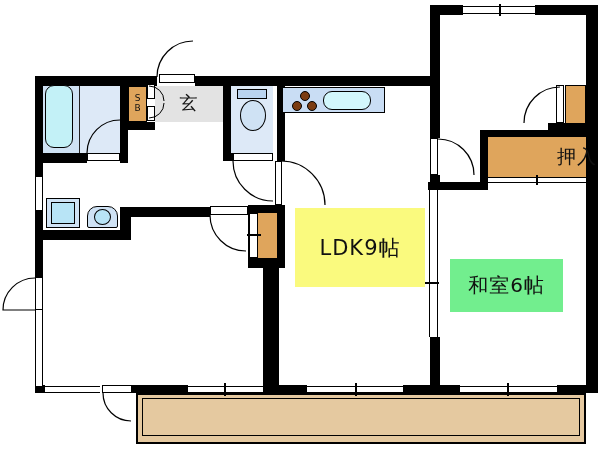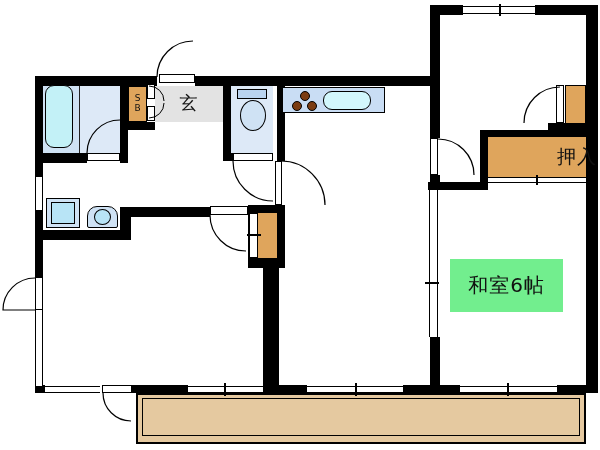--- a/index.html
+++ b/index.html
@@ -48,20 +48,21 @@
   <div class="fixture" style="left: 292px; top: 101px; width: 10px; height: 10px; border: 1px solid rgb(0, 0, 0); border-radius: 50%; z-index: 4; background-color: rgb(123, 60, 18);"></div>
   <div class="fixture" style="left: 307px; top: 101px; width: 10px; height: 10px; border: 1px solid rgb(0, 0, 0); border-radius: 50%; z-index: 4; background-color: rgb(123, 60, 18);"></div>
   <div class="fixture" style="left: 323px; top: 91px; width: 48px; height: 19px; border: 1px solid rgb(0, 0, 0); border-radius: 9px; z-index: 4; background-color: rgb(210, 247, 252);"></div>
   <div class="fixture" style="left: 46px; top: 198px; width: 34px; height: 30px; border: 1px solid rgb(0, 0, 0); background-color: rgb(207, 226, 244);"></div>
   <div class="fixture" style="left: 51px; top: 202px; width: 24px; height: 22px; border: 1px solid rgb(0, 0, 0); background-color: rgb(184, 228, 246);"></div>
   <div class="fixture" style="left: 87px; top: 206px; width: 31px; height: 22px; border: 1px solid rgb(0, 0, 0); border-radius: 10px 10px 2px 2px; background-color: rgb(207, 226, 244);"></div>
   <div class="fixture" style="left: 94px; top: 209px; width: 17px; height: 16px; border: 1px solid rgb(0, 0, 0); border-radius: 50%; background-color: rgb(184, 228, 246);"></div>
 
   <div class="label" style="left:155px;top:88px;width:68px;height:30px;font-size:18px;">玄</div>
   <div class="label" style="left:488px;top:141px;width:102px;height:32px;font-size:19px;margin-left:38px;">押入</div>
+  <div class="label" style="left: 295px; top: 208px; width: 130px; height: 79px; font-size: 21px; background-color: rgb(250, 250, 126);">LDK9帖</div>
   <div class="label" style="left: 450px; top: 259px; width: 113px; height: 53px; font-size: 20px; background-color: rgb(114, 238, 142);">和室6帖</div>
 
   <svg class="arcs" width="600" height="450" viewBox="0 0 600 450">
     <path d="M157,77 A36,36 0 0 1 193,41" fill="none" stroke="#000" stroke-width="1.2"></path>
     <path d="M149,86 A15,15 0 0 1 164,101" fill="none" stroke="#000" stroke-width="1"></path>
     <path d="M149,118 A15,15 0 0 0 164,103" fill="none" stroke="#000" stroke-width="1"></path>
     <path d="M87,153 A33,33 0 0 1 120,120" fill="none" stroke="#000" stroke-width="1.2"></path>
     <path d="M233,161 A40,40 0 0 0 273,201" fill="none" stroke="#000" stroke-width="1.2"></path>
     <path d="M281,161 A44,44 0 0 1 325,205" fill="none" stroke="#000" stroke-width="1.2"></path>
     <path d="M210,215 A36,36 0 0 0 246,251" fill="none" stroke="#000" stroke-width="1.2"></path>

